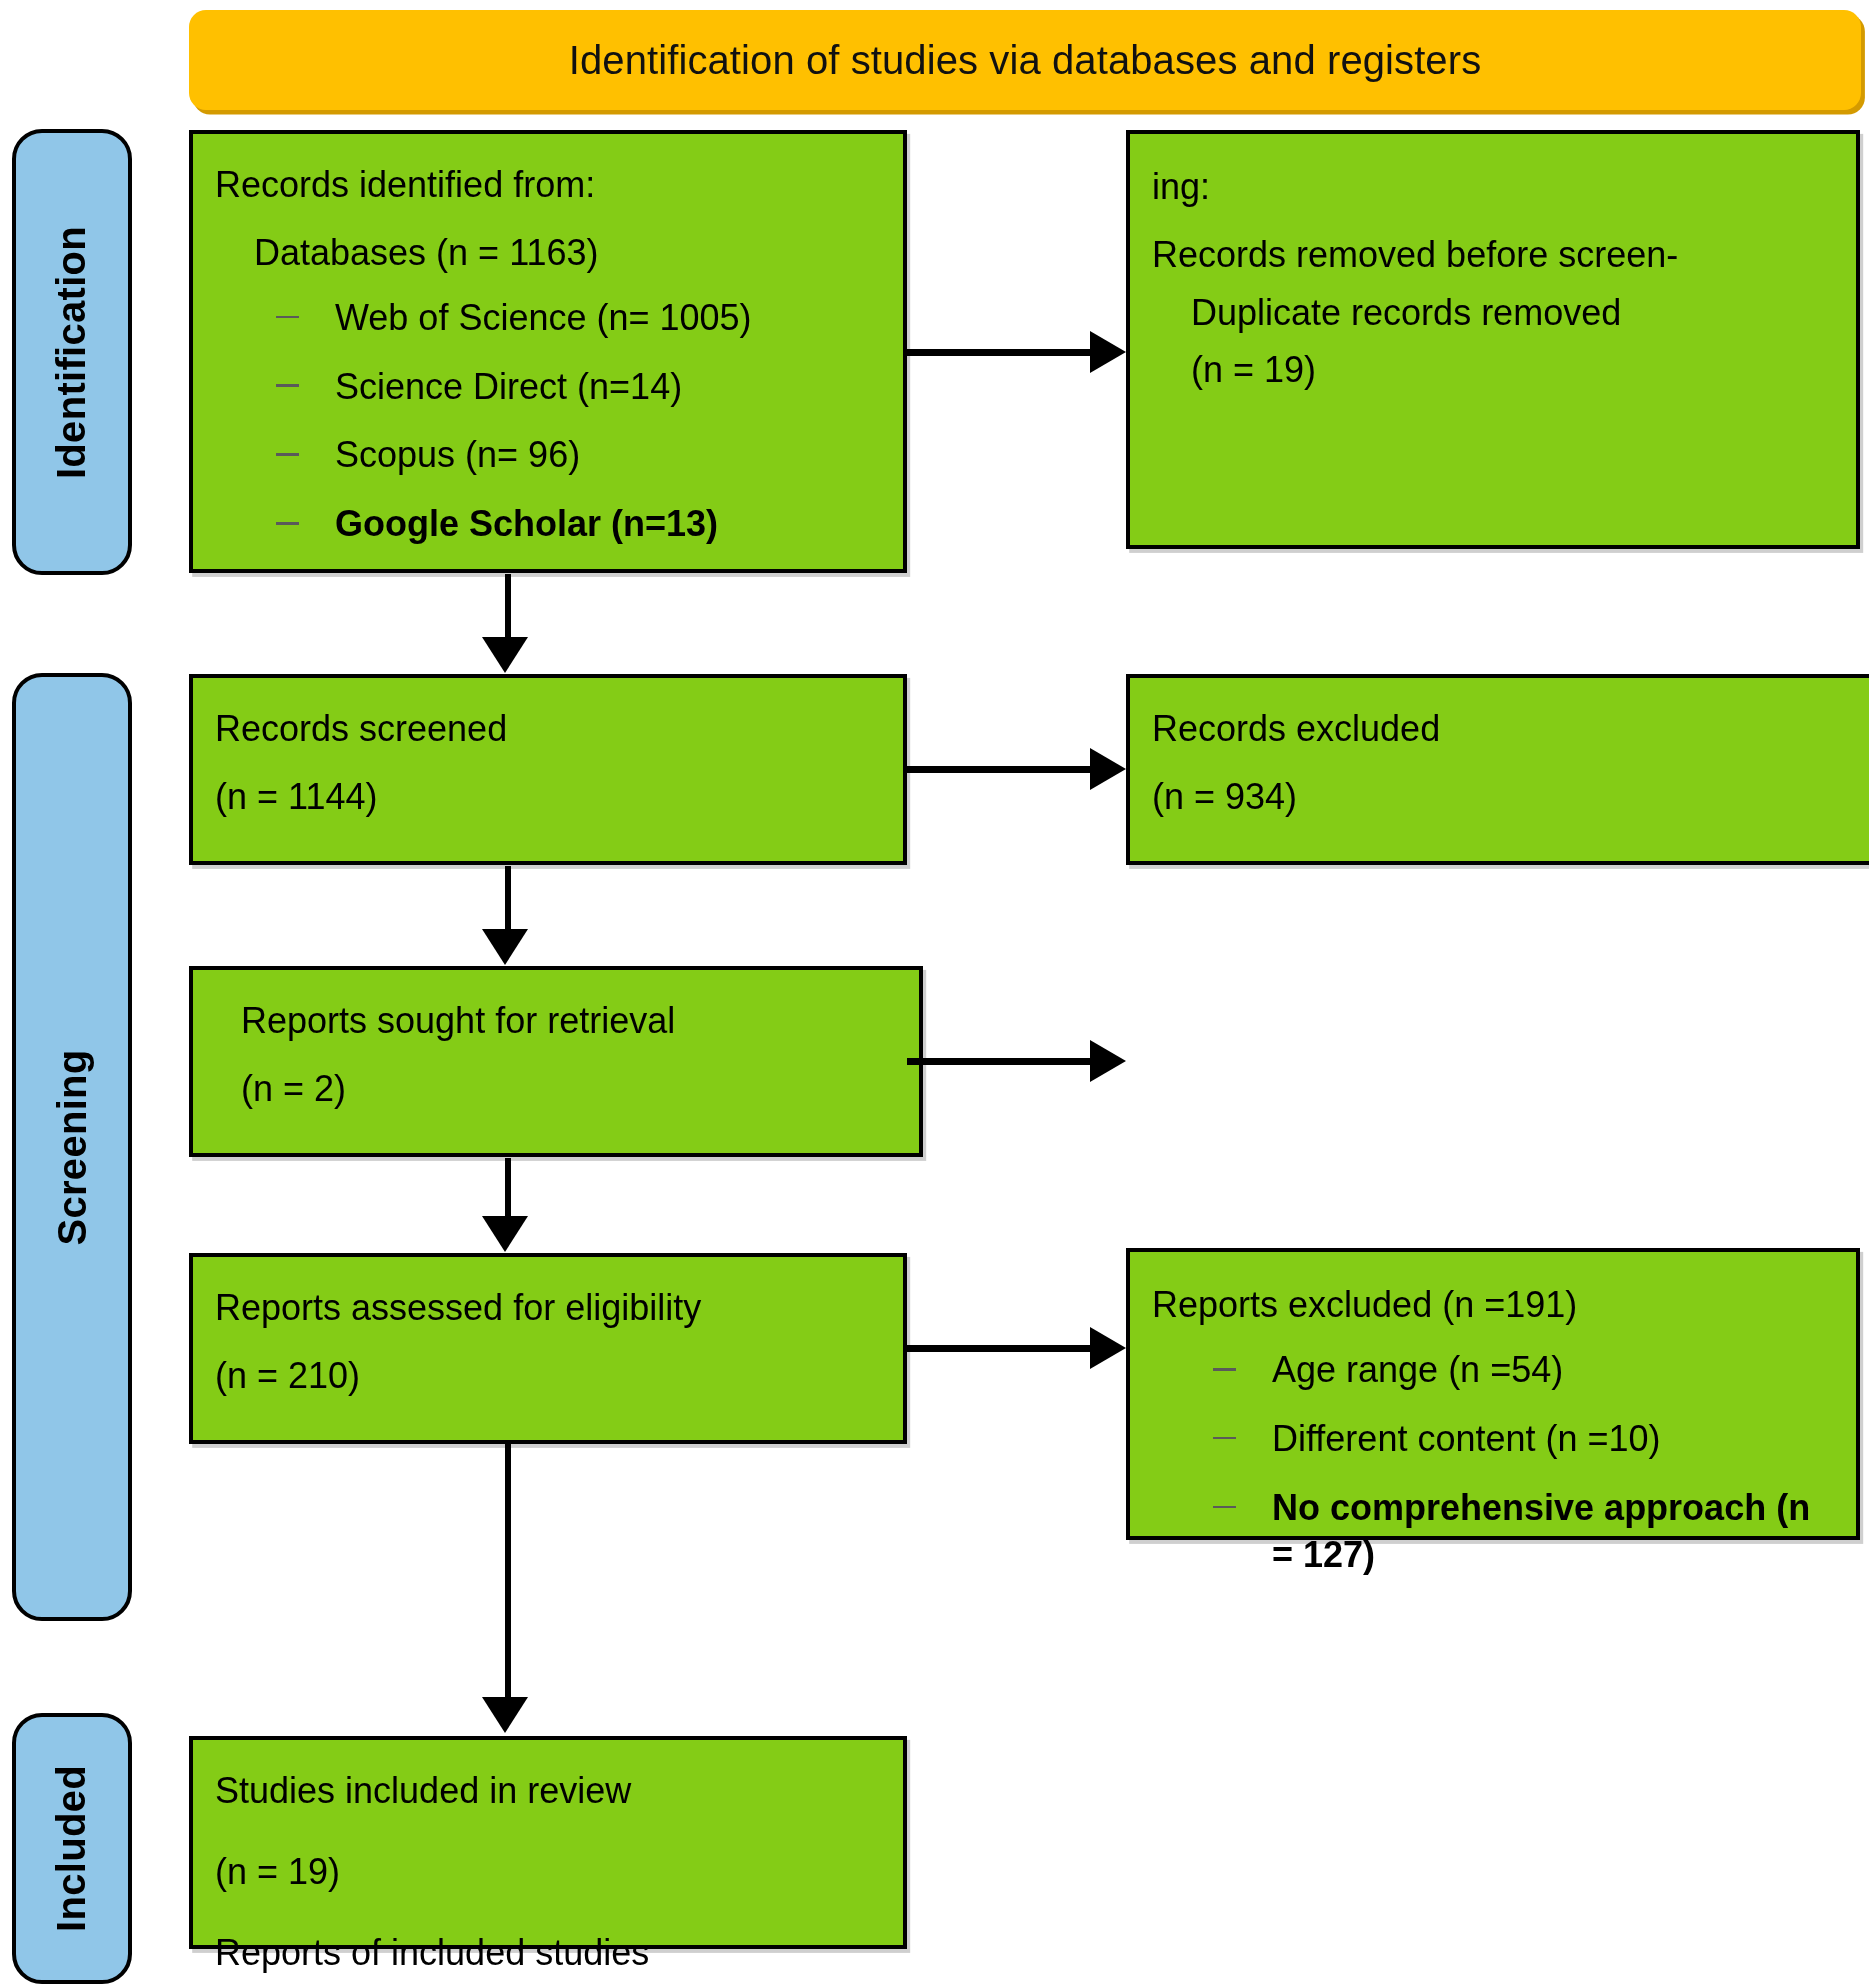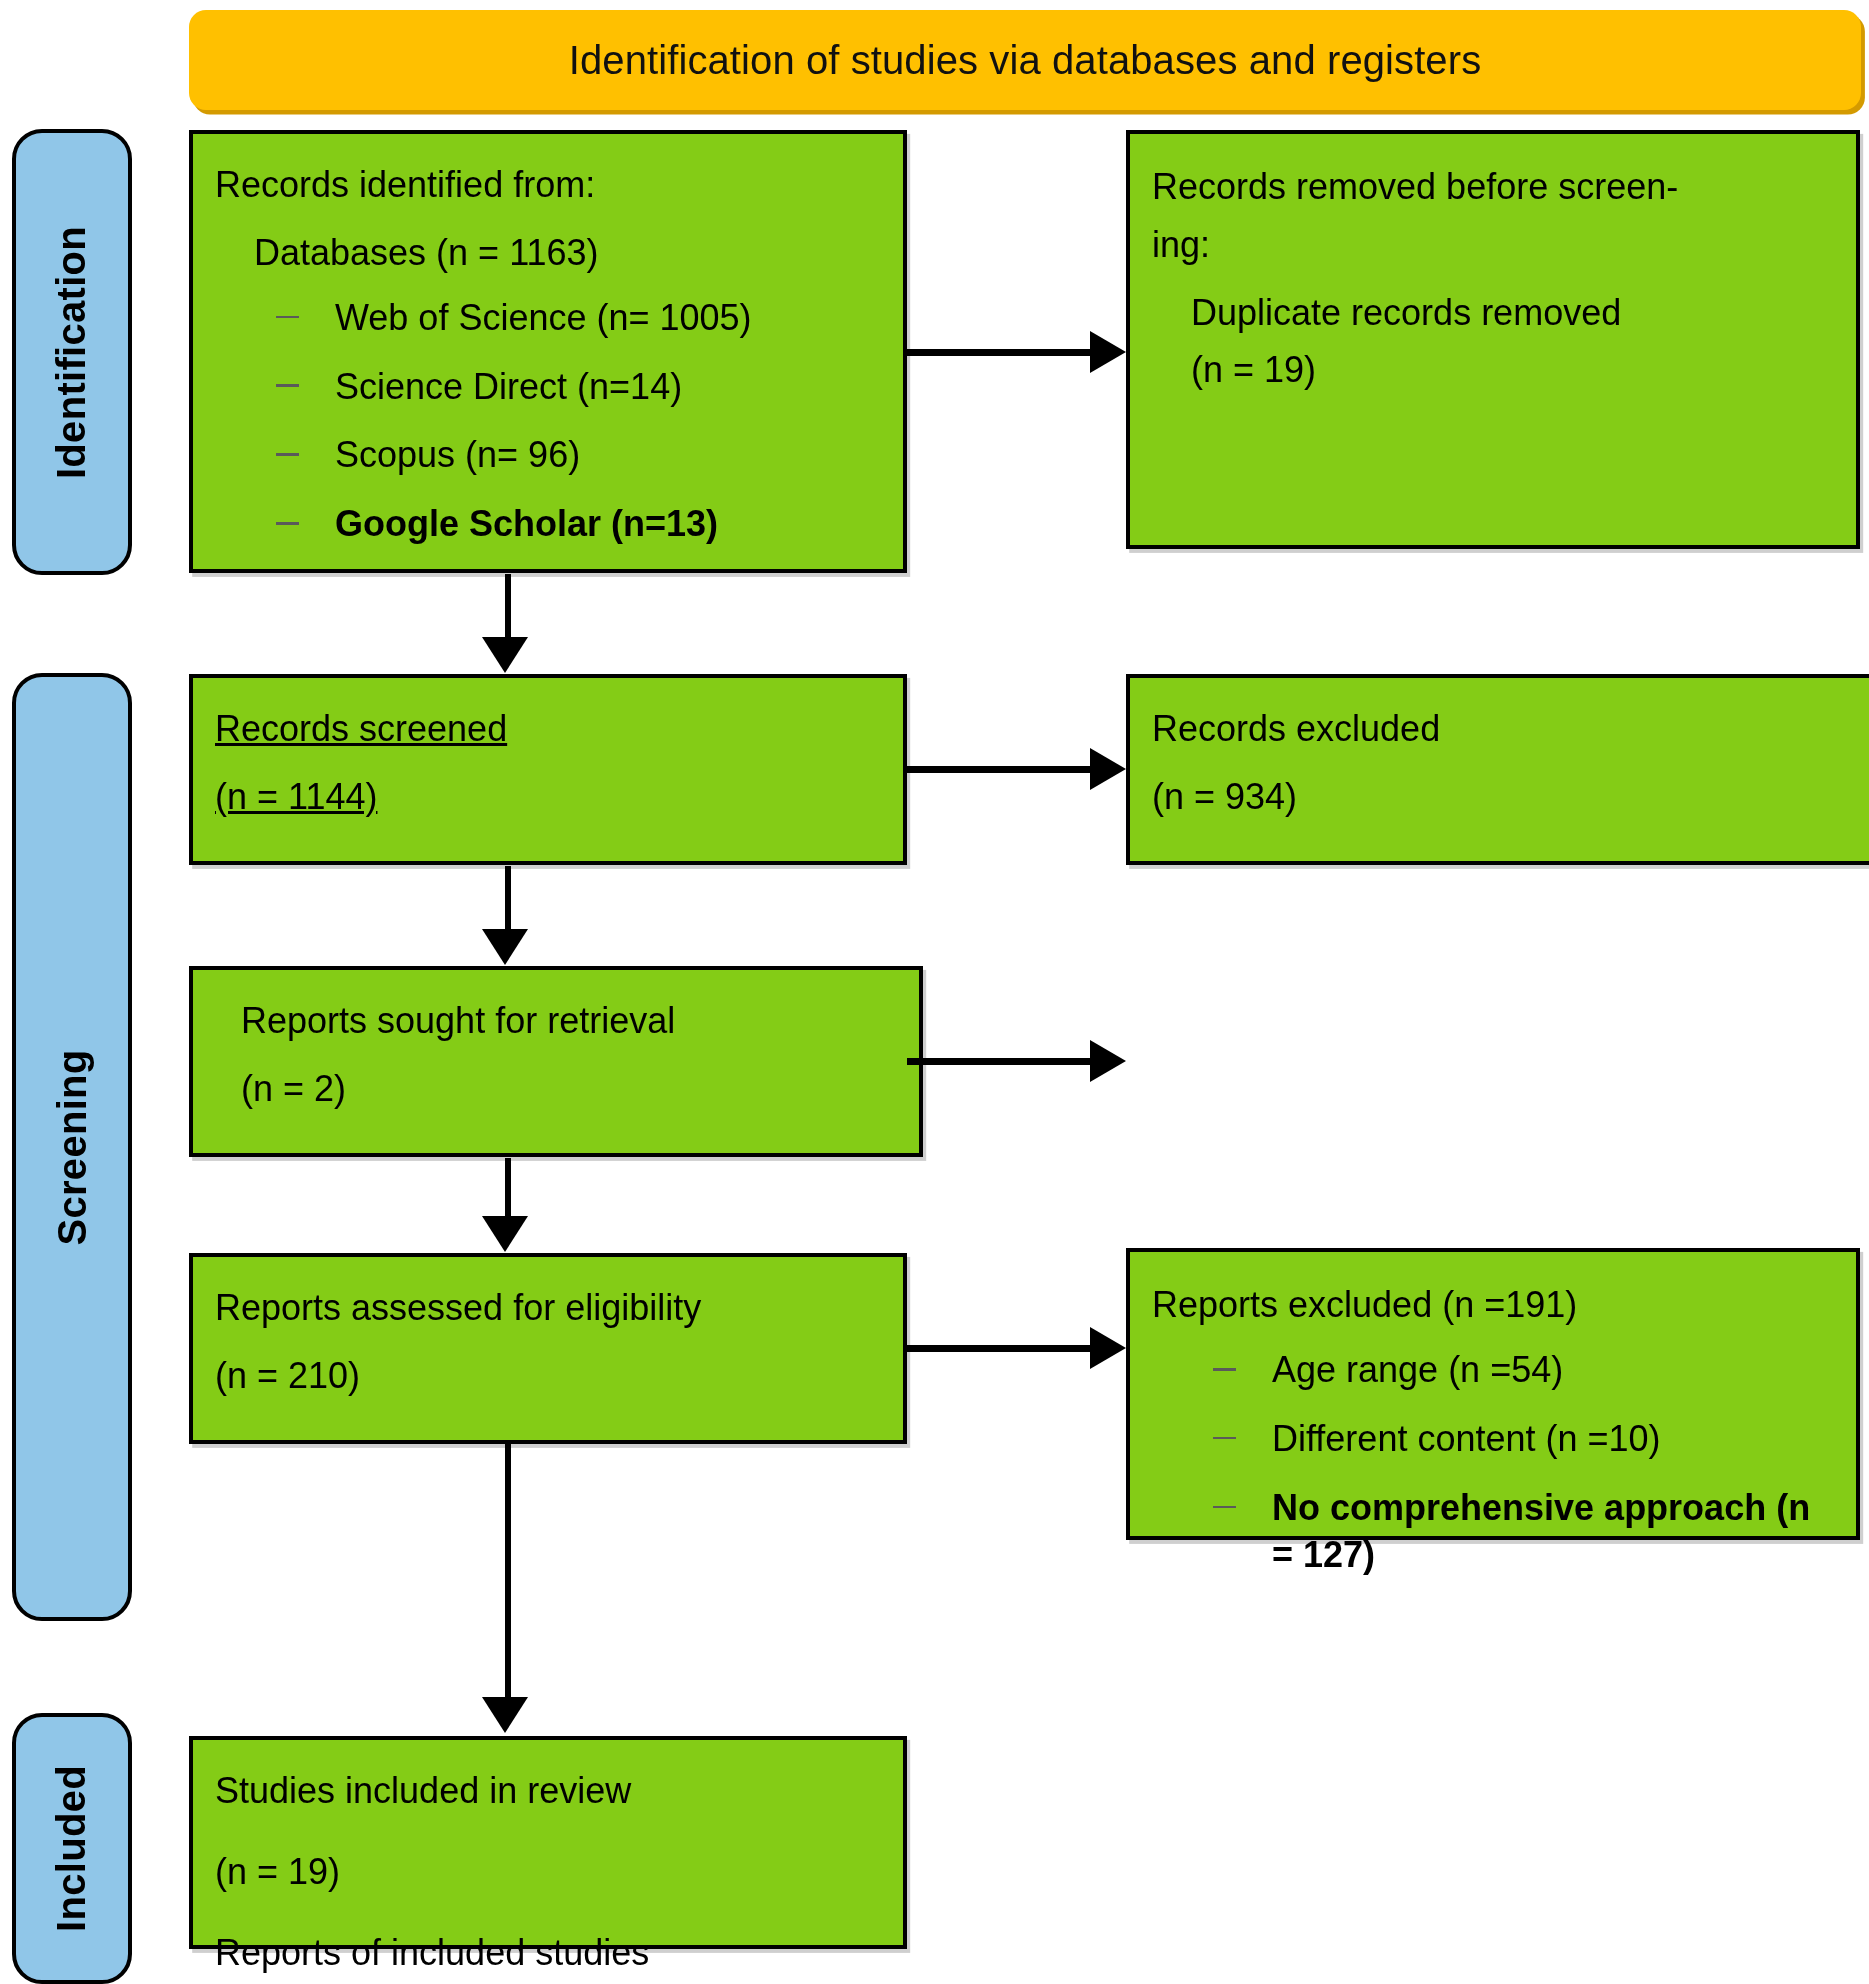--- a/index.html
+++ b/index.html
@@ -84,21 +84,21 @@
   .dash{
     position:absolute;
     left:61px; top:0.58em;
     width:23px; height:2.6px;
     background:#5a5a5a;
   }
 
   
   #box-identified     { left:189px;  top:130px;  width:718px; height:443px; }
   #box-removed        { left:1126px; top:130px;  width:734px; height:419px; }
-  #box-screened       { left:189px;  top:674px; width:718px; height:191px;text-decoration:underline; }
+  #box-screened       { left:189px;  top:674px; width:718px; height:191px; }
   #box-rec-excluded   { left:1126px; top:674px; width:882px; height:191px; }
   #box-sought         { left:189px;  top:966px; width:734px; height:191px;padding-left:26px; }
   #box-not-retrieved  { left:1126px; top:977px; width:734px; height:183px; }
   #box-assessed       { left:189px;  top:1253px; width:718px; height:191px; }
   #box-rep-excluded   { left:1126px; top:1248px; width:734px; height:292px; }
   #box-included       { left:189px;  top:1736px; width:718px; height:213px; }
 
   #box-removed .box-inner,
   #box-rep-excluded .box-inner{ padding-top:27px; }
   #box-included .box-inner p{ margin-bottom:30px; }
@@ -188,22 +188,22 @@
         <li>
           <span class="dash"></span>
           <span>Google Scholar (n=13)</span>
         </li>
       </ul>
     </div>
   </div>
 
   <div class="box" id="box-removed">
     <div class="box-inner">
+      <p>ing:</p>
       <p style="margin-bottom:6.5px">Records removed before screen-</p>
-      <p>ing:</p>
       <p class="indent1" style="margin-bottom:6.5px">Duplicate records removed</p>
       <p class="indent1">(n = 19)</p>
     </div>
   </div>
 
   <div class="box" id="box-screened">
     <div class="box-inner">
       <p>Records screened</p>
       <p>(n = 1144)</p>
     </div>

